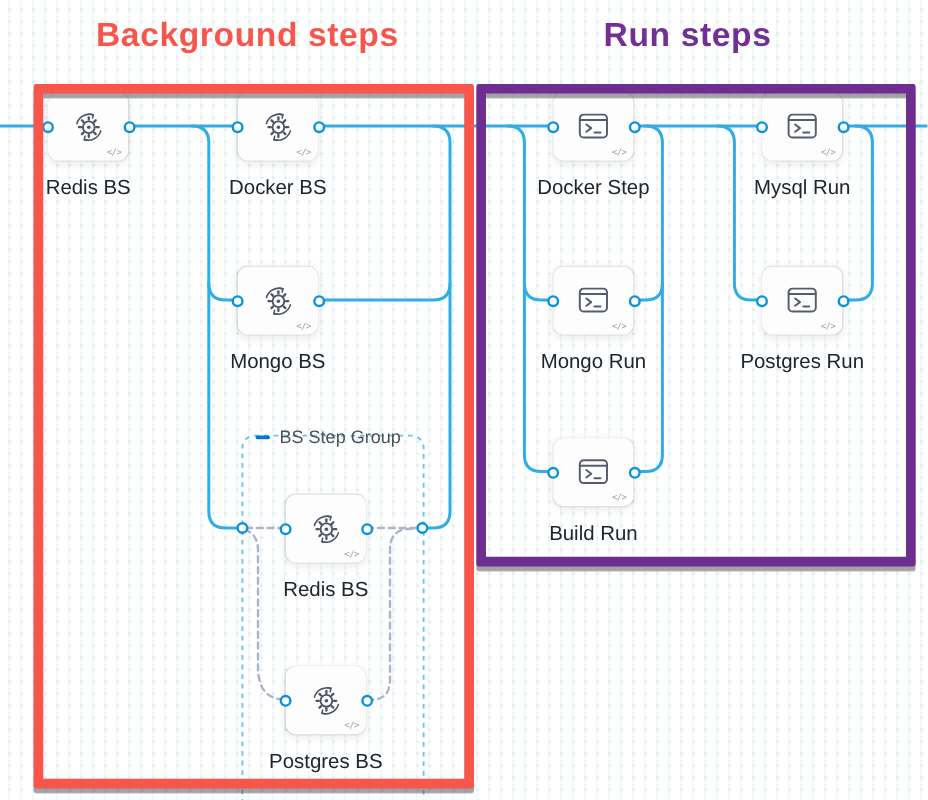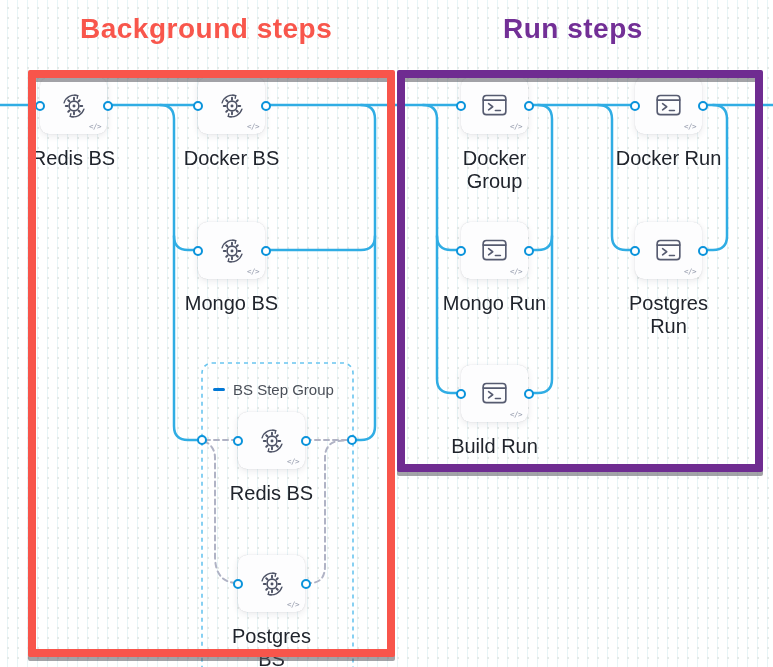--- a/index.html
+++ b/index.html
@@ -25,21 +25,21 @@
     box-shadow:0 2px 7px rgba(40,41,61,.10),0 0 1px rgba(40,41,61,.22);
     display:flex;align-items:center;justify-content:center;
   }
   .card .step-icon{display:block;}
   .code-glyph{
     position:absolute;right:6px;bottom:3px;
     font-size:7.5px;color:#9aa0b0;letter-spacing:-0.5px;
     font-family:"DejaVu Sans Mono",monospace;
   }
   .node-label{
-    margin-top:13px;text-align:center;font-size:20px;color:#20242c;
+    margin-top:13px;text-align:center;font-size:17px;color:#20242c;
   }
   .port{
     position:absolute;width:6px;height:6px;border-radius:50%;
     background:#ffffff;border:2.5px solid #0a93db;z-index:3;
     top:50%;transform:translateY(-50%);
   }
   .port.left{left:-5.5px;}
   .port.right{right:-5.5px;}
   .free-port{
     position:absolute;width:6px;height:6px;border-radius:50%;
@@ -55,21 +55,21 @@
   .anno-purple{left:397px;top:70px;width:366px;height:402px;border:8px solid #6f2c91;}
 
   .anno-title{
     position:absolute;z-index:5;font-size:28px;font-weight:800;letter-spacing:.5px;
     white-space:nowrap;
   }
   .title-bg{left:80px;top:13px;color:#f8564c;}
   .title-run{left:503px;top:13px;color:#722f96;}
 
   .group-label{
-    position:absolute;left:213px;top:381px;z-index:2;
+    position:absolute;left:213px;top:356px;z-index:2;
     display:flex;align-items:center;gap:8px;font-size:15px;color:#4b5059;
   }
   .group-dash{display:block;width:12px;height:3px;background:#0278d5;border-radius:2px;}
 </style>
 </head>
 <body>
 
 <div id="canvas">
 
   <svg class="edges" width="773" height="667" viewBox="0 0 773 667">
@@ -193,33 +193,33 @@
 
   <div class="node" style="left:441px;top:77px">
     <div class="card">
       <svg class="step-icon" width="29" height="29" viewBox="0 0 32 32">
           <use href="#terminal-icon-def"></use>
         </svg>
       <span class="code-glyph">&lt;/&gt;</span>
       <span class="port left"></span>
       <span class="port right"></span>
     </div>
-    <div class="node-label">Docker Group</div>
+    <div class="node-label">Docker Step</div>
   </div>
 
   <div class="node" style="left:615px;top:77px">
     <div class="card">
       <svg class="step-icon" width="29" height="29" viewBox="0 0 32 32">
           <use href="#terminal-icon-def"></use>
         </svg>
       <span class="code-glyph">&lt;/&gt;</span>
       <span class="port left"></span>
       <span class="port right"></span>
     </div>
-    <div class="node-label">Docker Run</div>
+    <div class="node-label">Mysql Run</div>
   </div>
 
   <div class="node" style="left:441px;top:222px">
     <div class="card">
       <svg class="step-icon" width="29" height="29" viewBox="0 0 32 32">
           <use href="#terminal-icon-def"></use>
         </svg>
       <span class="code-glyph">&lt;/&gt;</span>
       <span class="port left"></span>
       <span class="port right"></span>

